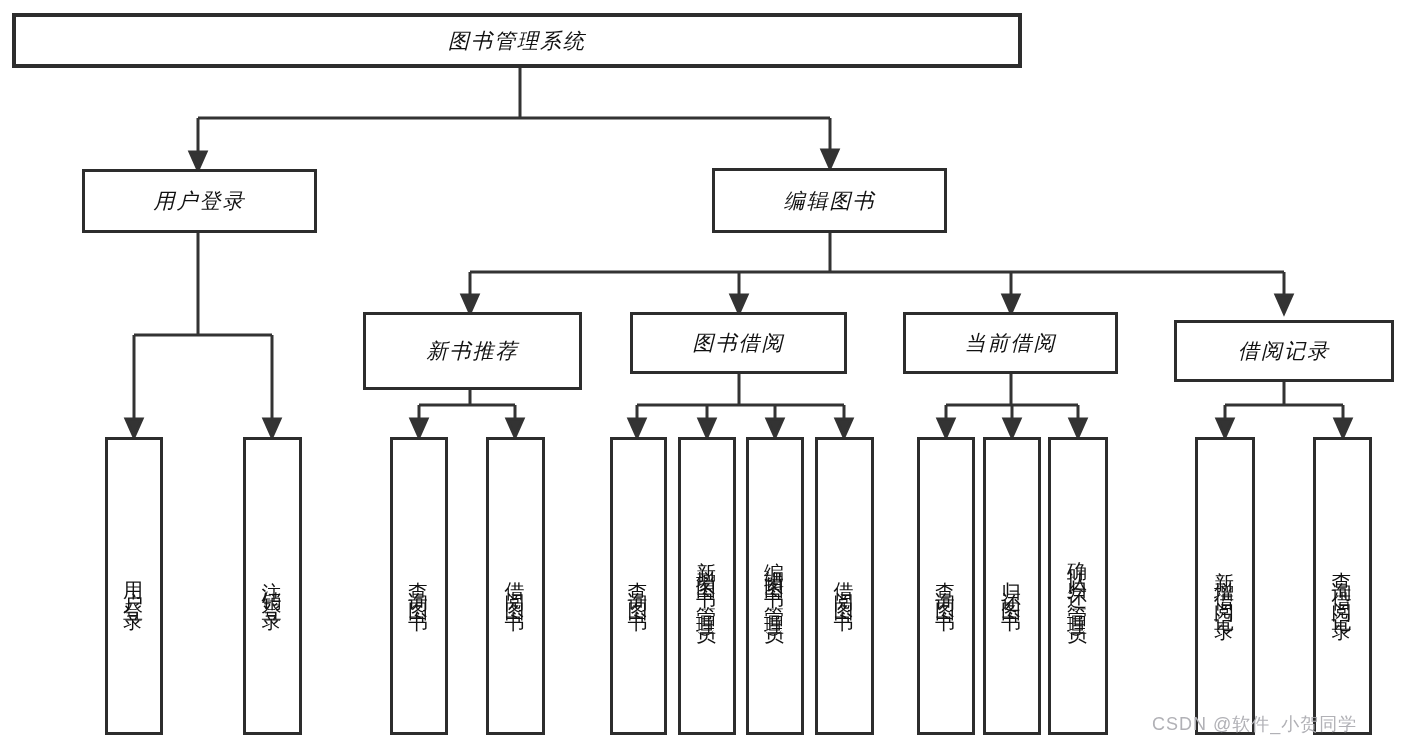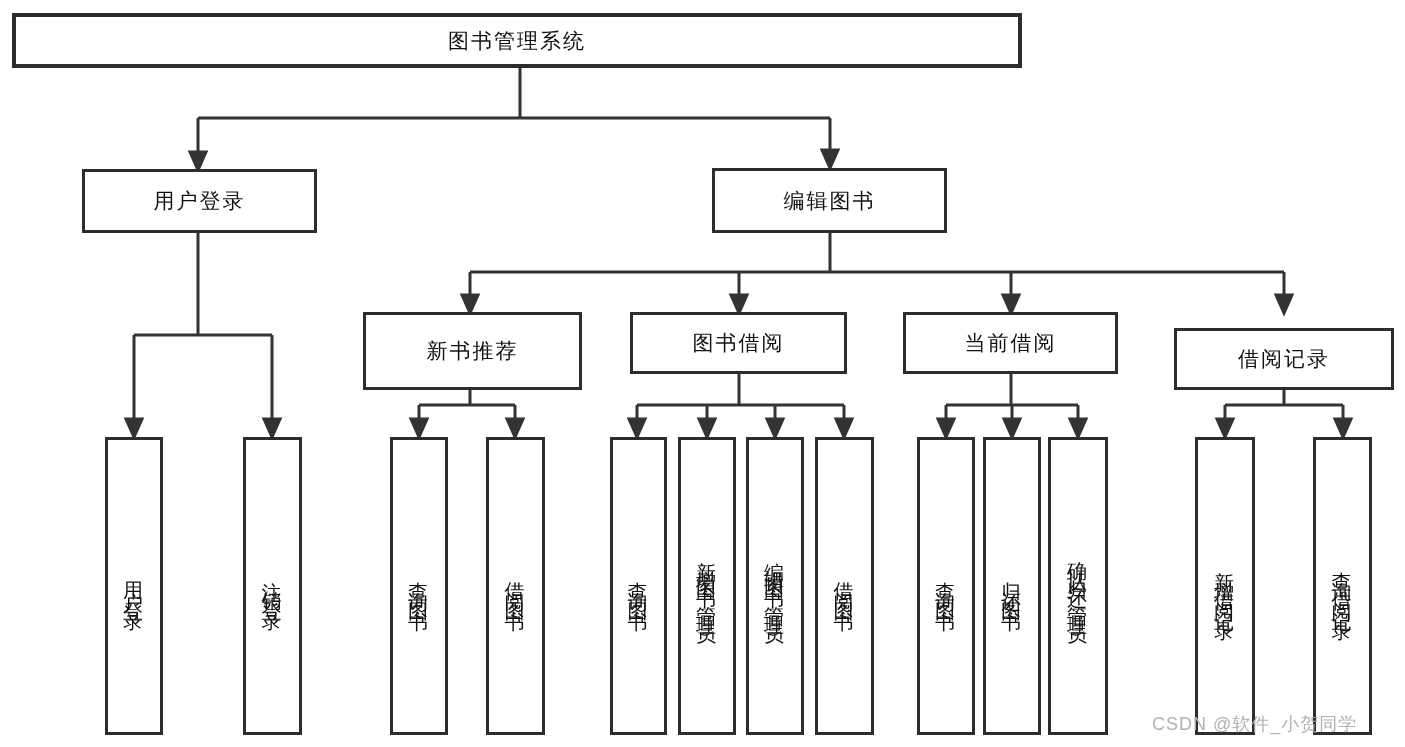--- a/index.html
+++ b/index.html
@@ -14,20 +14,21 @@
   #connectors{position:absolute;left:0;top:0;width:1405px;height:747px;}
   .hnode{
     position:absolute;
     box-sizing:border-box;
     border:3px solid #2d2d2d;
     background:#ffffff;
     display:flex;align-items:center;justify-content:center;
     font-size:21px;letter-spacing:2px;
     color:#111111;
     z-index:2;
+    font-style:italic;
   }
   .vnode{
     position:absolute;
     box-sizing:border-box;
     top:437px;height:298px;
     border:3px solid #2d2d2d;
     background:#ffffff;
     display:flex;align-items:center;justify-content:center;
     writing-mode:vertical-rl;
     text-orientation:mixed;
@@ -101,21 +102,21 @@
   </svg>
 
   <div class="hnode" style="left:12px;top:13px;width:1010px;height:55px;border-width:4px">图书管理系统</div>
 
   <div class="hnode" style="left:82px;top:169px;width:235px;height:64px">用户登录</div>
   <div class="hnode" style="left:712px;top:168px;width:235px;height:65px">编辑图书</div>
 
   <div class="hnode" style="left:363px;top:312px;width:219px;height:78px">新书推荐</div>
   <div class="hnode" style="left:903px;top:312px;width:215px;height:62px">当前借阅</div>
   <div class="hnode" style="left:630px;top:312px;width:217px;height:62px">图书借阅</div>
-  <div class="hnode" style="left:1174px;top:328px;width:220px;height:62px">借阅记录</div>
+  <div class="hnode" style="left:1174px;top:320px;width:220px;height:62px">借阅记录</div>
 
   <div class="vnode" style="left:105px;width:58px">用户登录</div>
   <div class="vnode" style="left:243px;width:59px">注销登录</div>
 
   <div class="vnode" style="left:390px;width:58px">查询图书</div>
   <div class="vnode" style="left:486px;width:59px">借阅图书</div>
 
   <div class="vnode" style="left:610px;width:57px">查询图书</div>
   <div class="vnode" style="left:678px;width:58px;letter-spacing:9px">新增图书（管理员）</div>
   <div class="vnode" style="left:746px;width:58px;letter-spacing:9px">编辑图书（管理员）</div>

